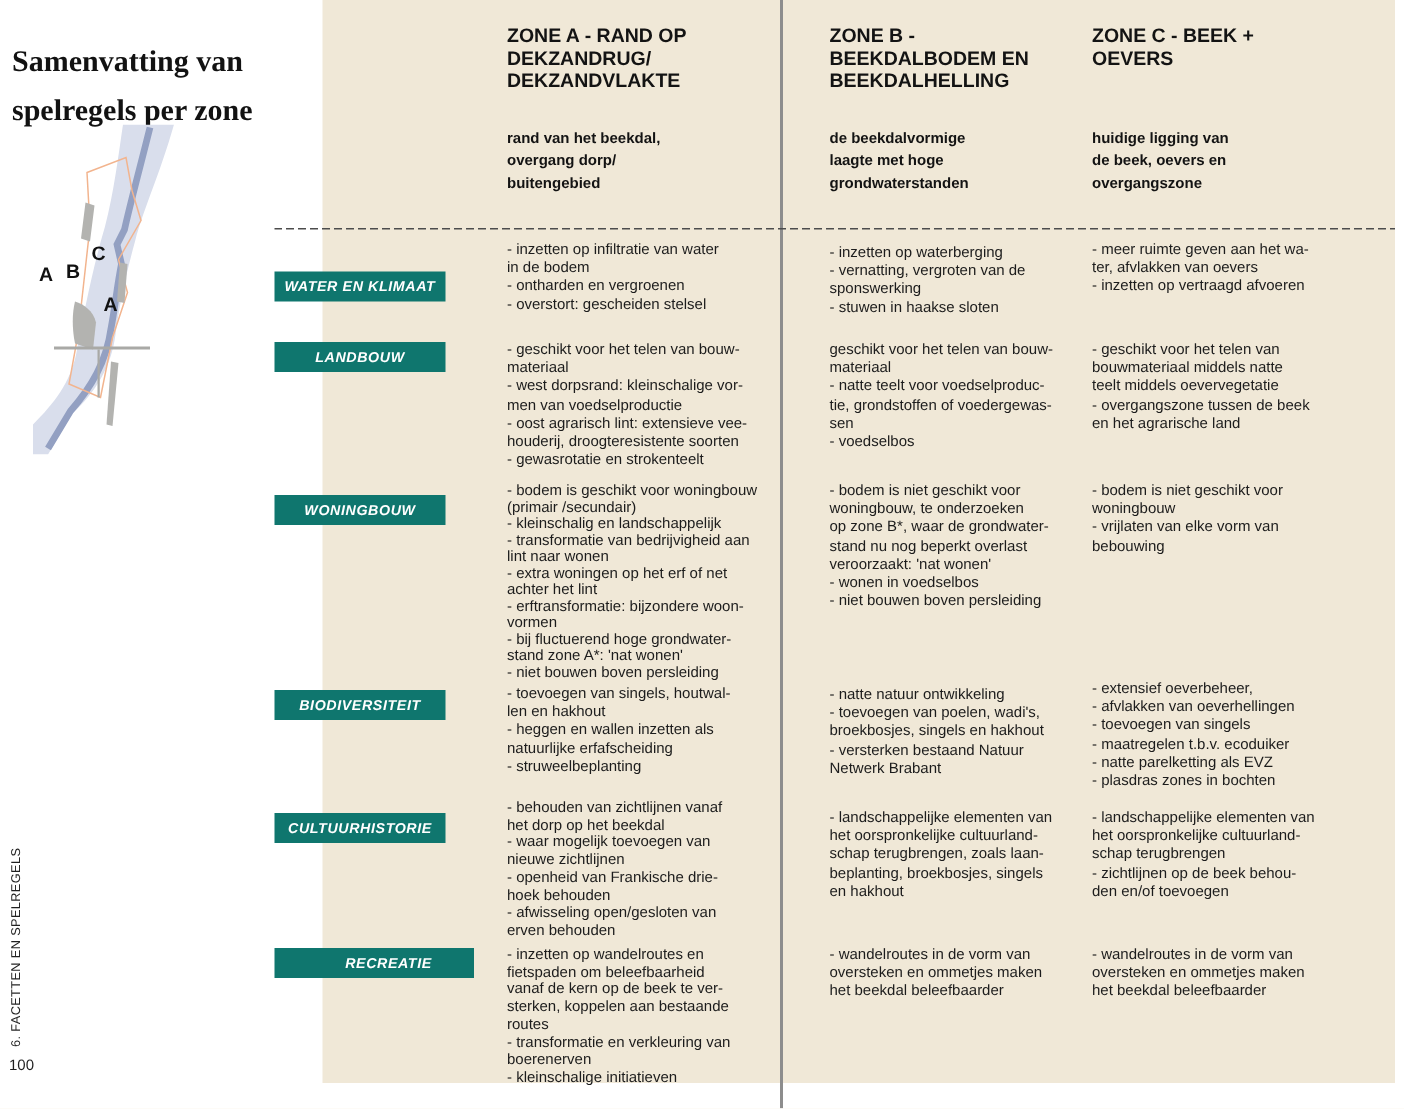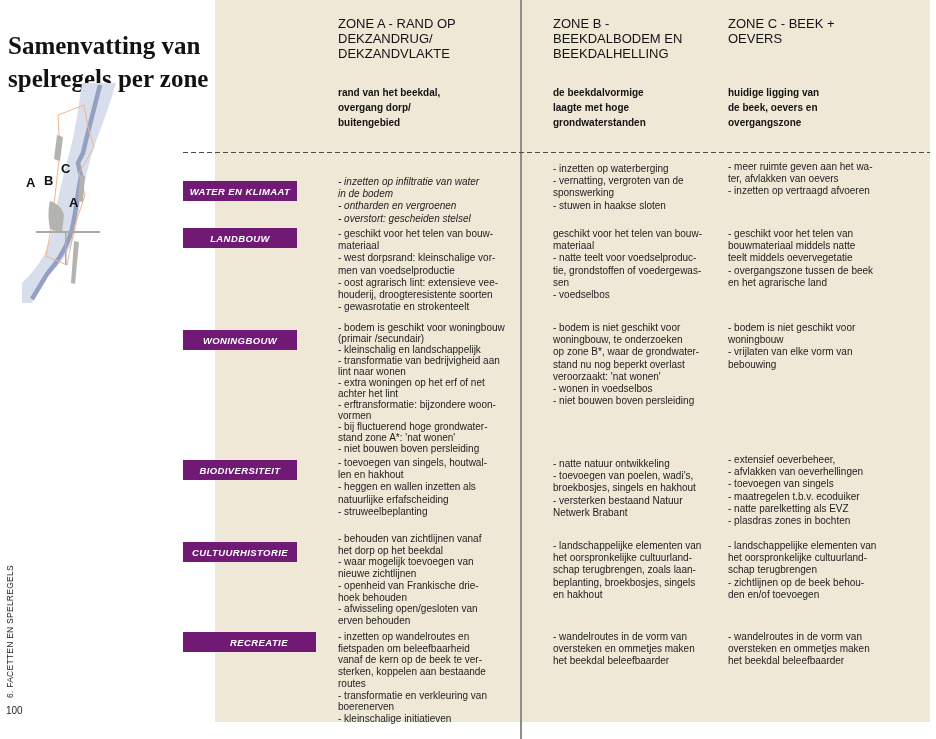--- a/index.html
+++ b/index.html
@@ -2,41 +2,41 @@
 <html><head>
 <meta charset="utf-8">
 <style>
   html,body{margin:0;padding:0;background:#fff;}
   .page{position:relative;width:936px;height:739px;background:#ffffff;overflow:hidden;
         font-family:"Liberation Sans",sans-serif;color:#1a1a1a;}
 
   
   .main-title{position:absolute;left:8px;top:12px;width:210px;
               font-family:"Liberation Serif",serif;font-weight:bold;
-              font-size:25px;line-height:33px;white-space:pre-line;color:#121212;}
+              font-size:20px;line-height:33px;white-space:pre-line;color:#121212;}
   .map-wrap{position:absolute;left:22px;top:83px;width:106px;height:220px;}
   .vert-label{position:absolute;left:5px;top:580px;height:118px;
               writing-mode:vertical-rl;transform:rotate(180deg);
               font-size:8.5px;letter-spacing:.25px;color:#1f1f1f;white-space:nowrap;}
   .page-number{position:absolute;left:6px;top:705px;font-size:10px;color:#1f1f1f;}
 
   
   .panel-bg{position:absolute;left:215px;top:0;width:715px;height:722px;background:#f0e8d7;}
   .v-divider{position:absolute;left:520px;top:0;width:2px;height:739px;background:#8d8d8d;}
   .h-dashed{position:absolute;left:183px;top:152px;width:747px;height:1px;
             background:repeating-linear-gradient(90deg,#4c4c4c 0 5px,transparent 5px 8px);}
 
   
-  .zone-title{position:absolute;top:16px;font-size:13px;font-weight:normal;line-height:15px;
+  .zone-title{position:absolute;top:16px;font-size:13px;font-weight:bold;line-height:15px;
               white-space:pre-line;color:#131313;}
   .zone-subtitle{position:absolute;top:85px;font-size:10px;font-weight:bold;line-height:15px;
               white-space:pre-line;color:#131313;}
 
   
-  .cat-chip{position:absolute;left:183px;width:114px;height:20px;background:#701a75;
+  .cat-chip{position:absolute;left:183px;width:114px;height:20px;background:#0f766e;
             color:#ffffff;font-style:italic;font-weight:bold;font-size:9.5px;
             letter-spacing:.4px;display:flex;align-items:center;justify-content:center;}
 
   
   .cell{position:absolute;font-size:10px;line-height:12.2px;white-space:pre-line;color:#1c1c1c;}
   .col-a{left:338px;width:182px;}
   .col-b{left:553px;width:172px;}
   .col-c{left:728px;width:200px;}
   .tight{line-height:11px;}
   .semitight{line-height:11.7px;}
@@ -97,21 +97,21 @@
 de beek, oevers en
 overgangszone</div>
 
   <div class="cat-chip" style="top:181px;">WATER EN KLIMAAT</div>
   <div class="cat-chip" style="top:228px;">LANDBOUW</div>
   <div class="cat-chip" style="top:330px;">WONINGBOUW</div>
   <div class="cat-chip" style="top:460px;">BIODIVERSITEIT</div>
   <div class="cat-chip" style="top:542px;">CULTUURHISTORIE</div>
   <div class="cat-chip" style="top:632px;padding-left:19px;">RECREATIE</div>
 
-  <div class="cell col-a" style="top:176px;font-style:italic;">- inzetten op infiltratie van water
+  <div class="cell col-a" style="top:161px;">- inzetten op infiltratie van water
 in de bodem
 - ontharden en vergroenen
 - overstort: gescheiden stelsel</div>
   <div class="cell col-a" style="top:228px;">- geschikt voor het telen van bouw-
 materiaal
 - west dorpsrand: kleinschalige vor-
 men van voedselproductie
 - oost agrarisch lint: extensieve vee-
 houderij, droogteresistente soorten
 - gewasrotatie en strokenteelt</div>

